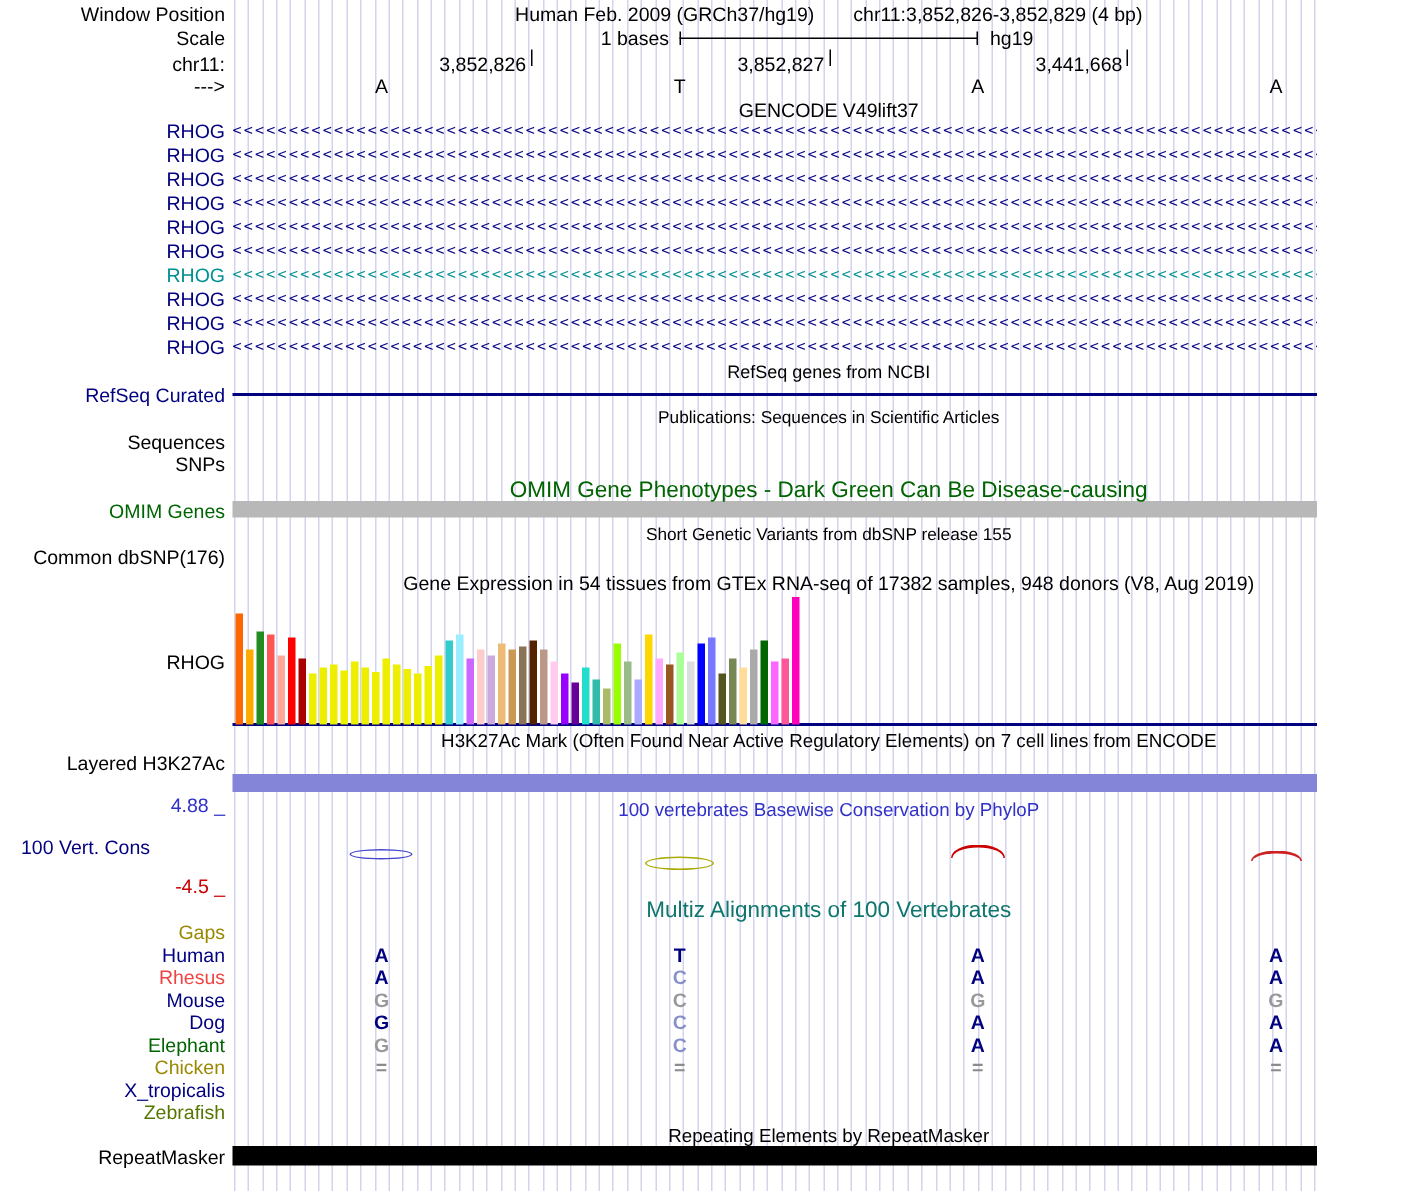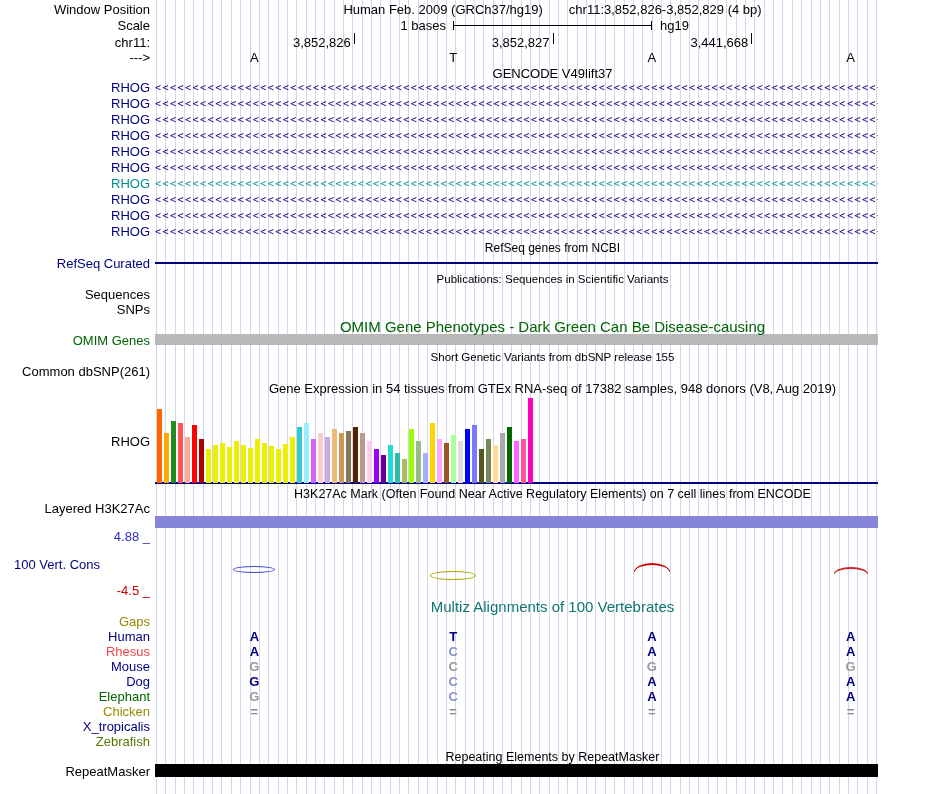--- a/index.html
+++ b/index.html
@@ -67,40 +67,41 @@
 
   <div class="lbl" id="lbl-chr">chr11:</div>
   <div class="lbl" id="lbl-strand">---&gt;</div>
 
   <div class="ctr" id="gencode-title">GENCODE V49lift37</div>
 
   <div class="ctr" id="refseq-title">RefSeq genes from NCBI</div>
   <div class="lbl" id="lbl-refseq">RefSeq Curated</div>
   <div class="bar" id="refseq-line"></div>
 
-  <div class="ctr" id="pubs-title">Publications: Sequences in Scientific Variants</div>
+  <div class="ctr" id="pubs-title">Publications: Sequences in Scientific Articles</div>
   <div class="lbl" id="lbl-sequences">Sequences</div>
   <div class="lbl" id="lbl-snps">SNPs</div>
 
   <div class="ctr" id="omim-title">OMIM Gene Phenotypes - Dark Green Can Be Disease-causing</div>
   <div class="lbl" id="lbl-omim">OMIM Genes</div>
   <div class="bar" id="omim-bar" style="background: rgb(184, 184, 184);"></div>
 
   <div class="ctr" id="dbsnp-title">Short Genetic Variants from dbSNP release 155</div>
-  <div class="lbl" id="lbl-dbsnp">Common dbSNP(261)</div>
+  <div class="lbl" id="lbl-dbsnp">Common dbSNP(176)</div>
 
   <div class="ctr" id="gtex-title">Gene Expression in 54 tissues from GTEx RNA-seq of 17382 samples, 948 donors (V8, Aug 2019)</div>
   <div class="lbl" id="lbl-gtex">RHOG</div>
   <div class="bar" id="gtex-baseline" style="background: rgb(0, 0, 128);"></div>
 
   <div class="ctr" id="h3k-title">H3K27Ac Mark (Often Found Near Active Regulatory Elements) on 7 cell lines from ENCODE</div>
   <div class="lbl" id="lbl-h3k">Layered H3K27Ac</div>
   <div class="bar" id="h3k-bar" style="background: rgb(132, 132, 216);"></div>
 
   <div class="lbl" id="lbl-consmax">4.88 _</div>
+  <div class="ctr" id="cons-title">100 vertebrates Basewise Conservation by PhyloP</div>
   <div class="lbl" id="lbl-consname">100 Vert. Cons</div>
   <div class="lbl" id="lbl-consmin">-4.5 _</div>
 
   <div class="ctr" id="multiz-title">Multiz Alignments of 100 Vertebrates</div>
 
   <div class="ctr" id="repeat-title">Repeating Elements by RepeatMasker</div>
   <div class="bar" id="repeat-bar" style="background: rgb(0, 0, 0);"></div>
   <div class="lbl" id="lbl-repeat">RepeatMasker</div>
 
 <div style="position: absolute; left: 0px; top: 0px; width: 950px; height: 794px; z-index: 0;">

